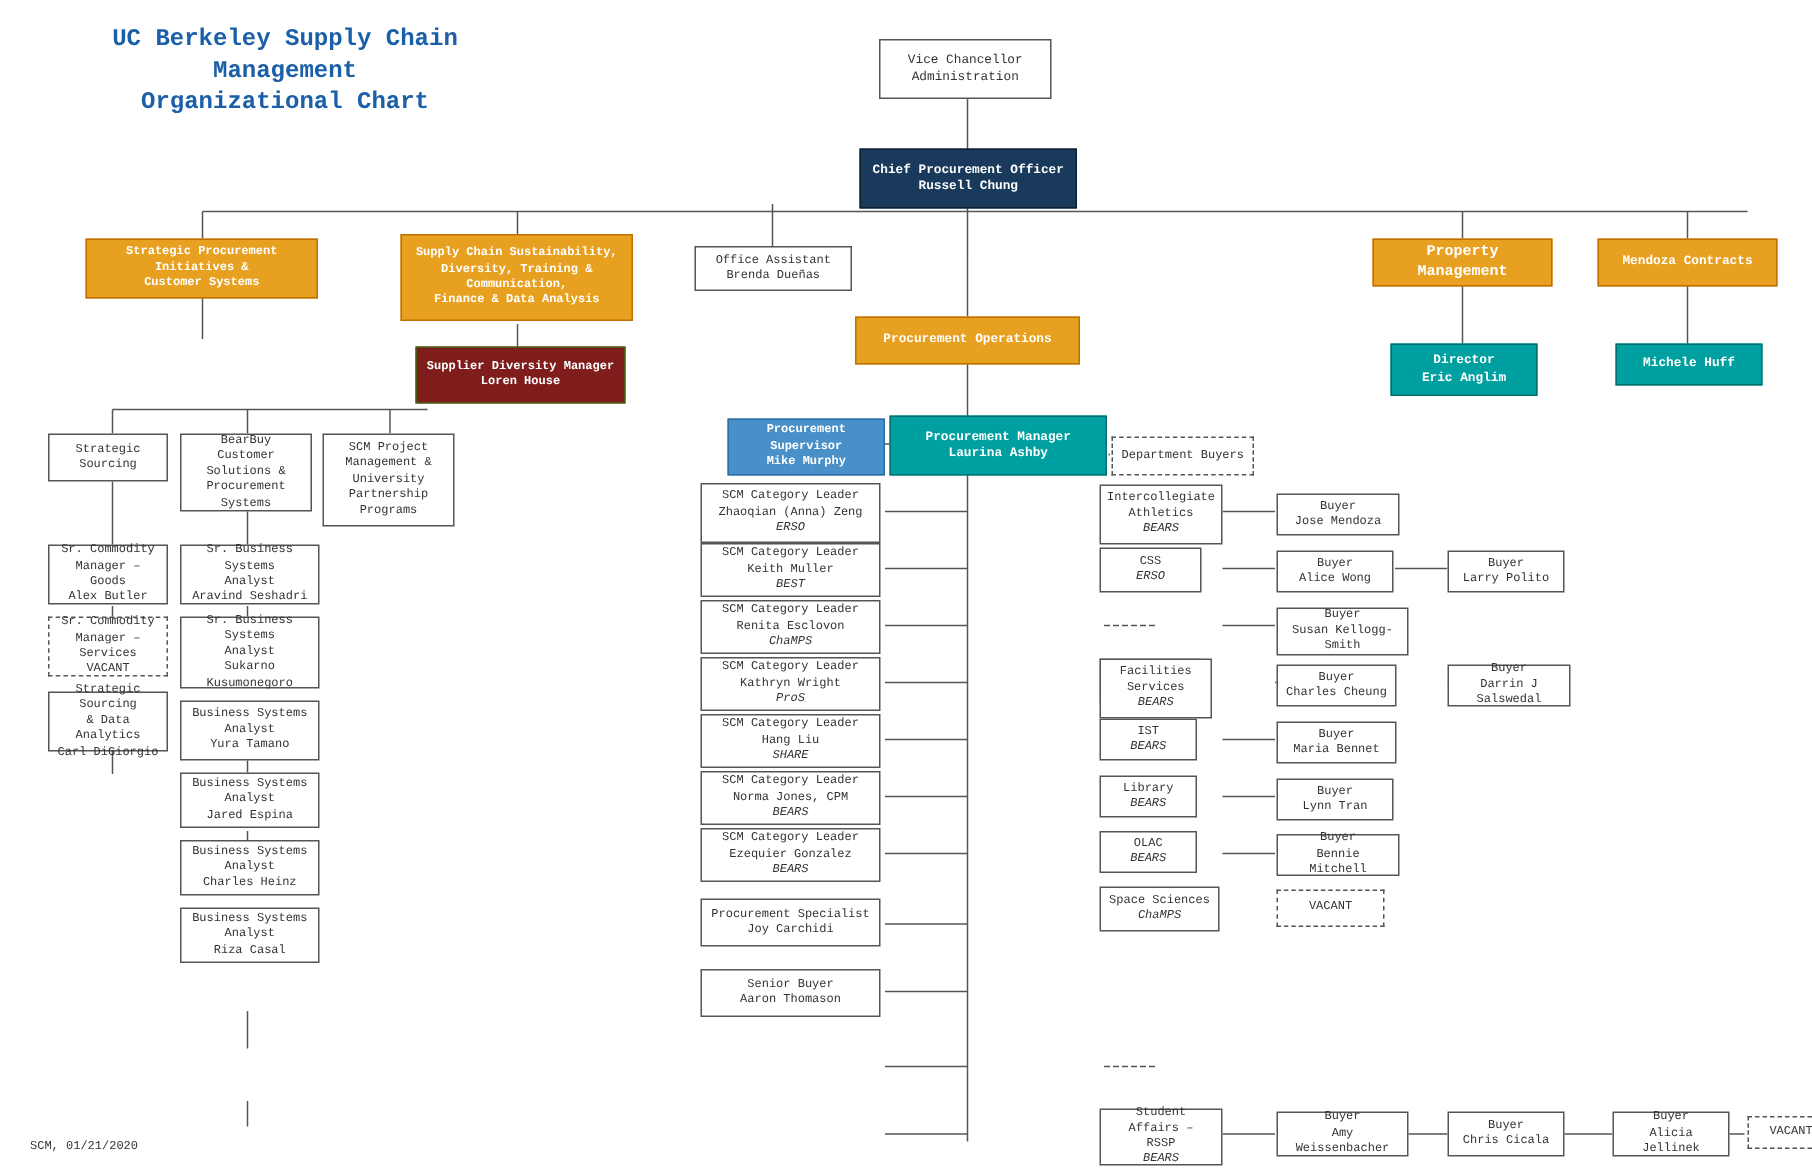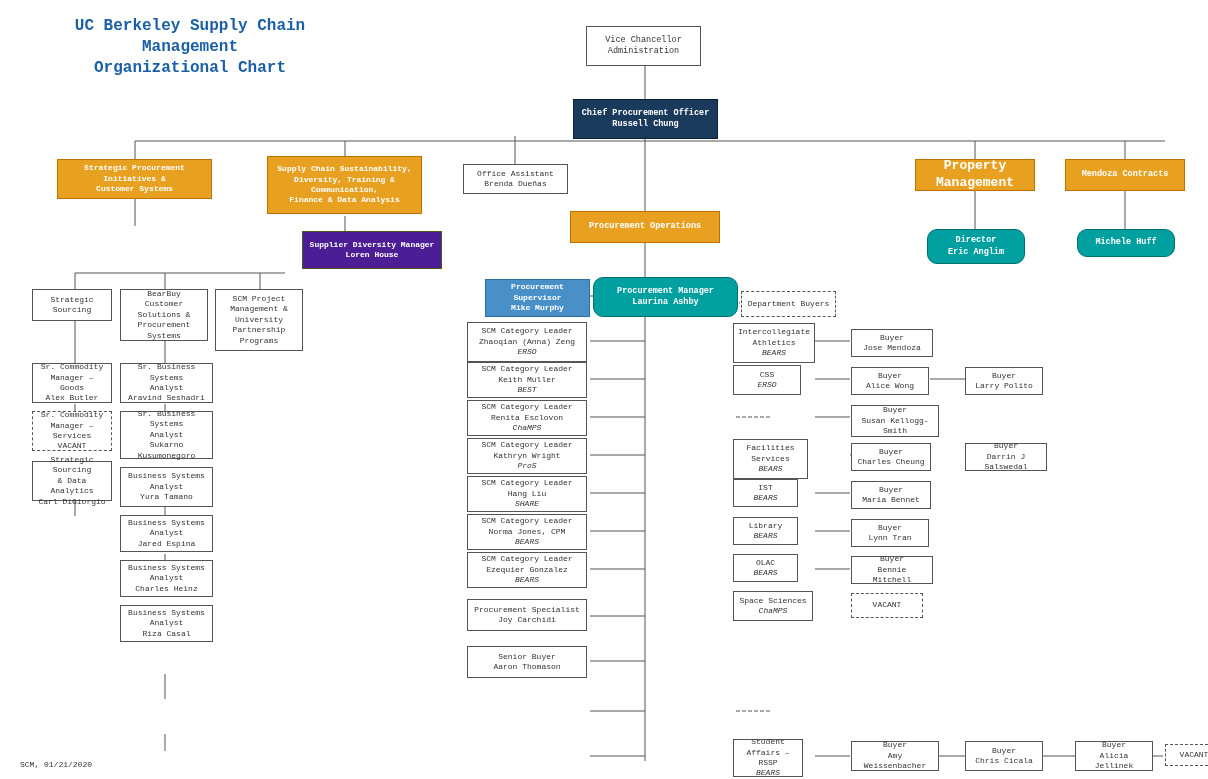--- a/index.html
+++ b/index.html
@@ -41,29 +41,27 @@
       color: #fff;
       border-color: #0d1f33;
       font-weight: bold;
     }
 
     .box-teal {
       background: #00a0a0;
       color: #fff;
       border-color: #007070;
       font-weight: bold;
-      border-radius: 10px;
     }
 
     .box-olive {
-      background: #4c1d95;
+      background: #7f1d1d;
       color: #fff;
       border-color: #4a5a10;
       font-weight: bold;
-      margin-left: 25px;
     }
 
     .box-blue-light {
       background: #4a90c8;
       color: #fff;
       border-color: #2a70a8;
       font-weight: bold;
     }
 
     .box-white {
@@ -228,21 +226,21 @@
 
     <div class="node box box-orange" style="left:252px; top:145px; width:155px; height:58px; display:flex; align-items:center; justify-content:center;">
       <span style="font-size:8px; line-height:1.3;">Supply Chain Sustainability,<br>Diversity, Training &amp;<br>Communication,<br>Finance &amp; Data Analysis</span>
     </div>
 
     <div class="node box box-orange" style="left:555px; top:200px; width:150px; height:32px; display:flex; align-items:center; justify-content:center;">
       <span style="font-size:8.5px; font-weight:bold;">Procurement Operations</span>
     </div>
 
     <div class="node box box-orange" style="left:900px; top:148px; width:120px; height:32px; display:flex; align-items:center; justify-content:center;">
-      <span style="font-size:13px; font-weight:bold;">Property Management</span>
+      <span style="font-size:10px; font-weight:bold;">Property Management</span>
     </div>
 
     <div class="node box box-orange" style="left:1050px; top:148px; width:120px; height:32px; display:flex; align-items:center; justify-content:center;">
       <span style="font-size:8.5px; font-weight:bold;">Mendoza Contracts</span>
     </div>
 
 
     <div class="node box box-olive" style="left:262px; top:220px; width:140px; height:38px; display:flex; align-items:center; justify-content:center;">
       <span style="font-size:8px; line-height:1.3;">Supplier Diversity Manager<br>Loren House</span>
     </div>
@@ -376,21 +374,21 @@
     </div>
 
     <div class="node box box-white" style="left:718px; top:543px; width:65px; height:28px; display:flex; align-items:center; justify-content:center;">
       <span style="font-size:8px; line-height:1.3;">OLAC<br><em>BEARS</em></span>
     </div>
 
     <div class="node box box-white" style="left:718px; top:580px; width:80px; height:30px; display:flex; align-items:center; justify-content:center;">
       <span style="font-size:8px; line-height:1.3;">Space Sciences<br><em>ChaMPS</em></span>
     </div>
 
-    <div class="node box box-white" style="left:718px; top:728px; width:70px; height:38px; display:flex; align-items:center; justify-content:center;">
+    <div class="node box box-white" style="left:718px; top:728px; width:82px; height:38px; display:flex; align-items:center; justify-content:center;">
       <span style="font-size:8px; line-height:1.3;">Student Affairs –<br>RSSP<br><em>BEARS</em></span>
     </div>
 
     <div class="node box box-white" style="left:836px; top:318px; width:82px; height:28px; display:flex; align-items:center; justify-content:center;">
       <span style="font-size:8px; line-height:1.3;">Buyer<br>Jose Mendoza</span>
     </div>
 
     <div class="node box box-white" style="left:836px; top:356px; width:78px; height:28px; display:flex; align-items:center; justify-content:center;">
       <span style="font-size:8px; line-height:1.3;">Buyer<br>Alice Wong</span>
     </div>

